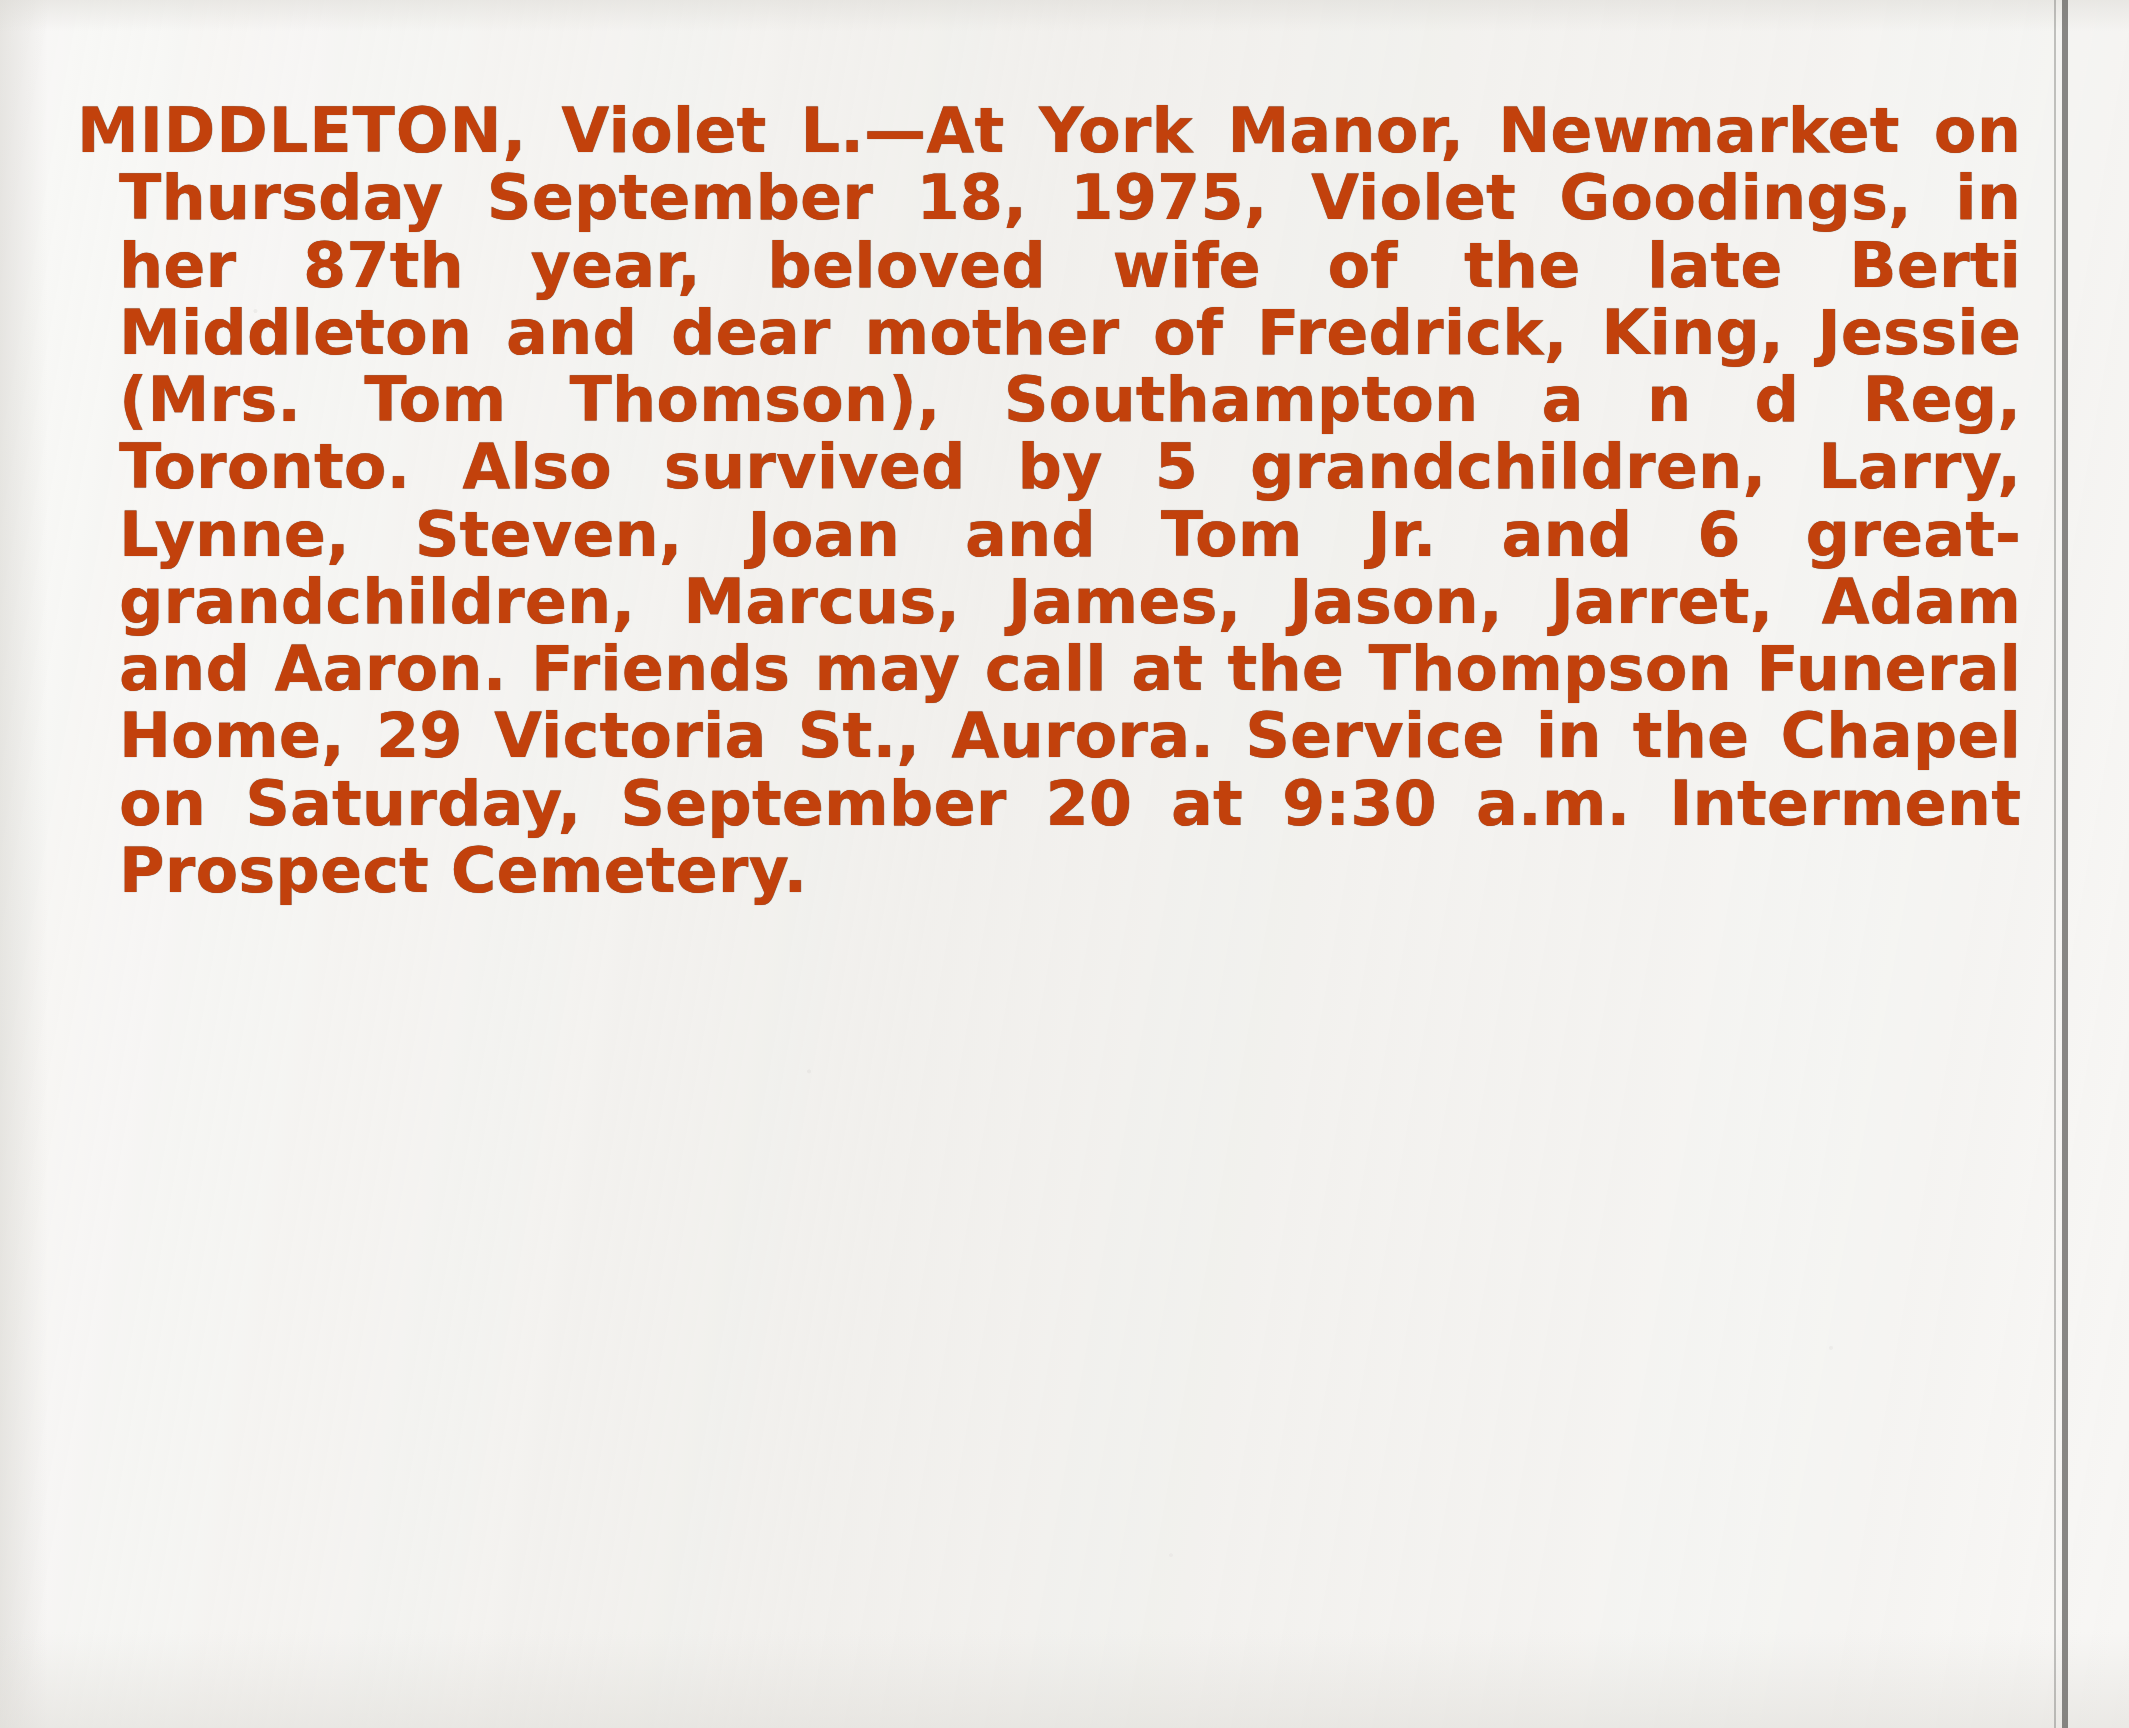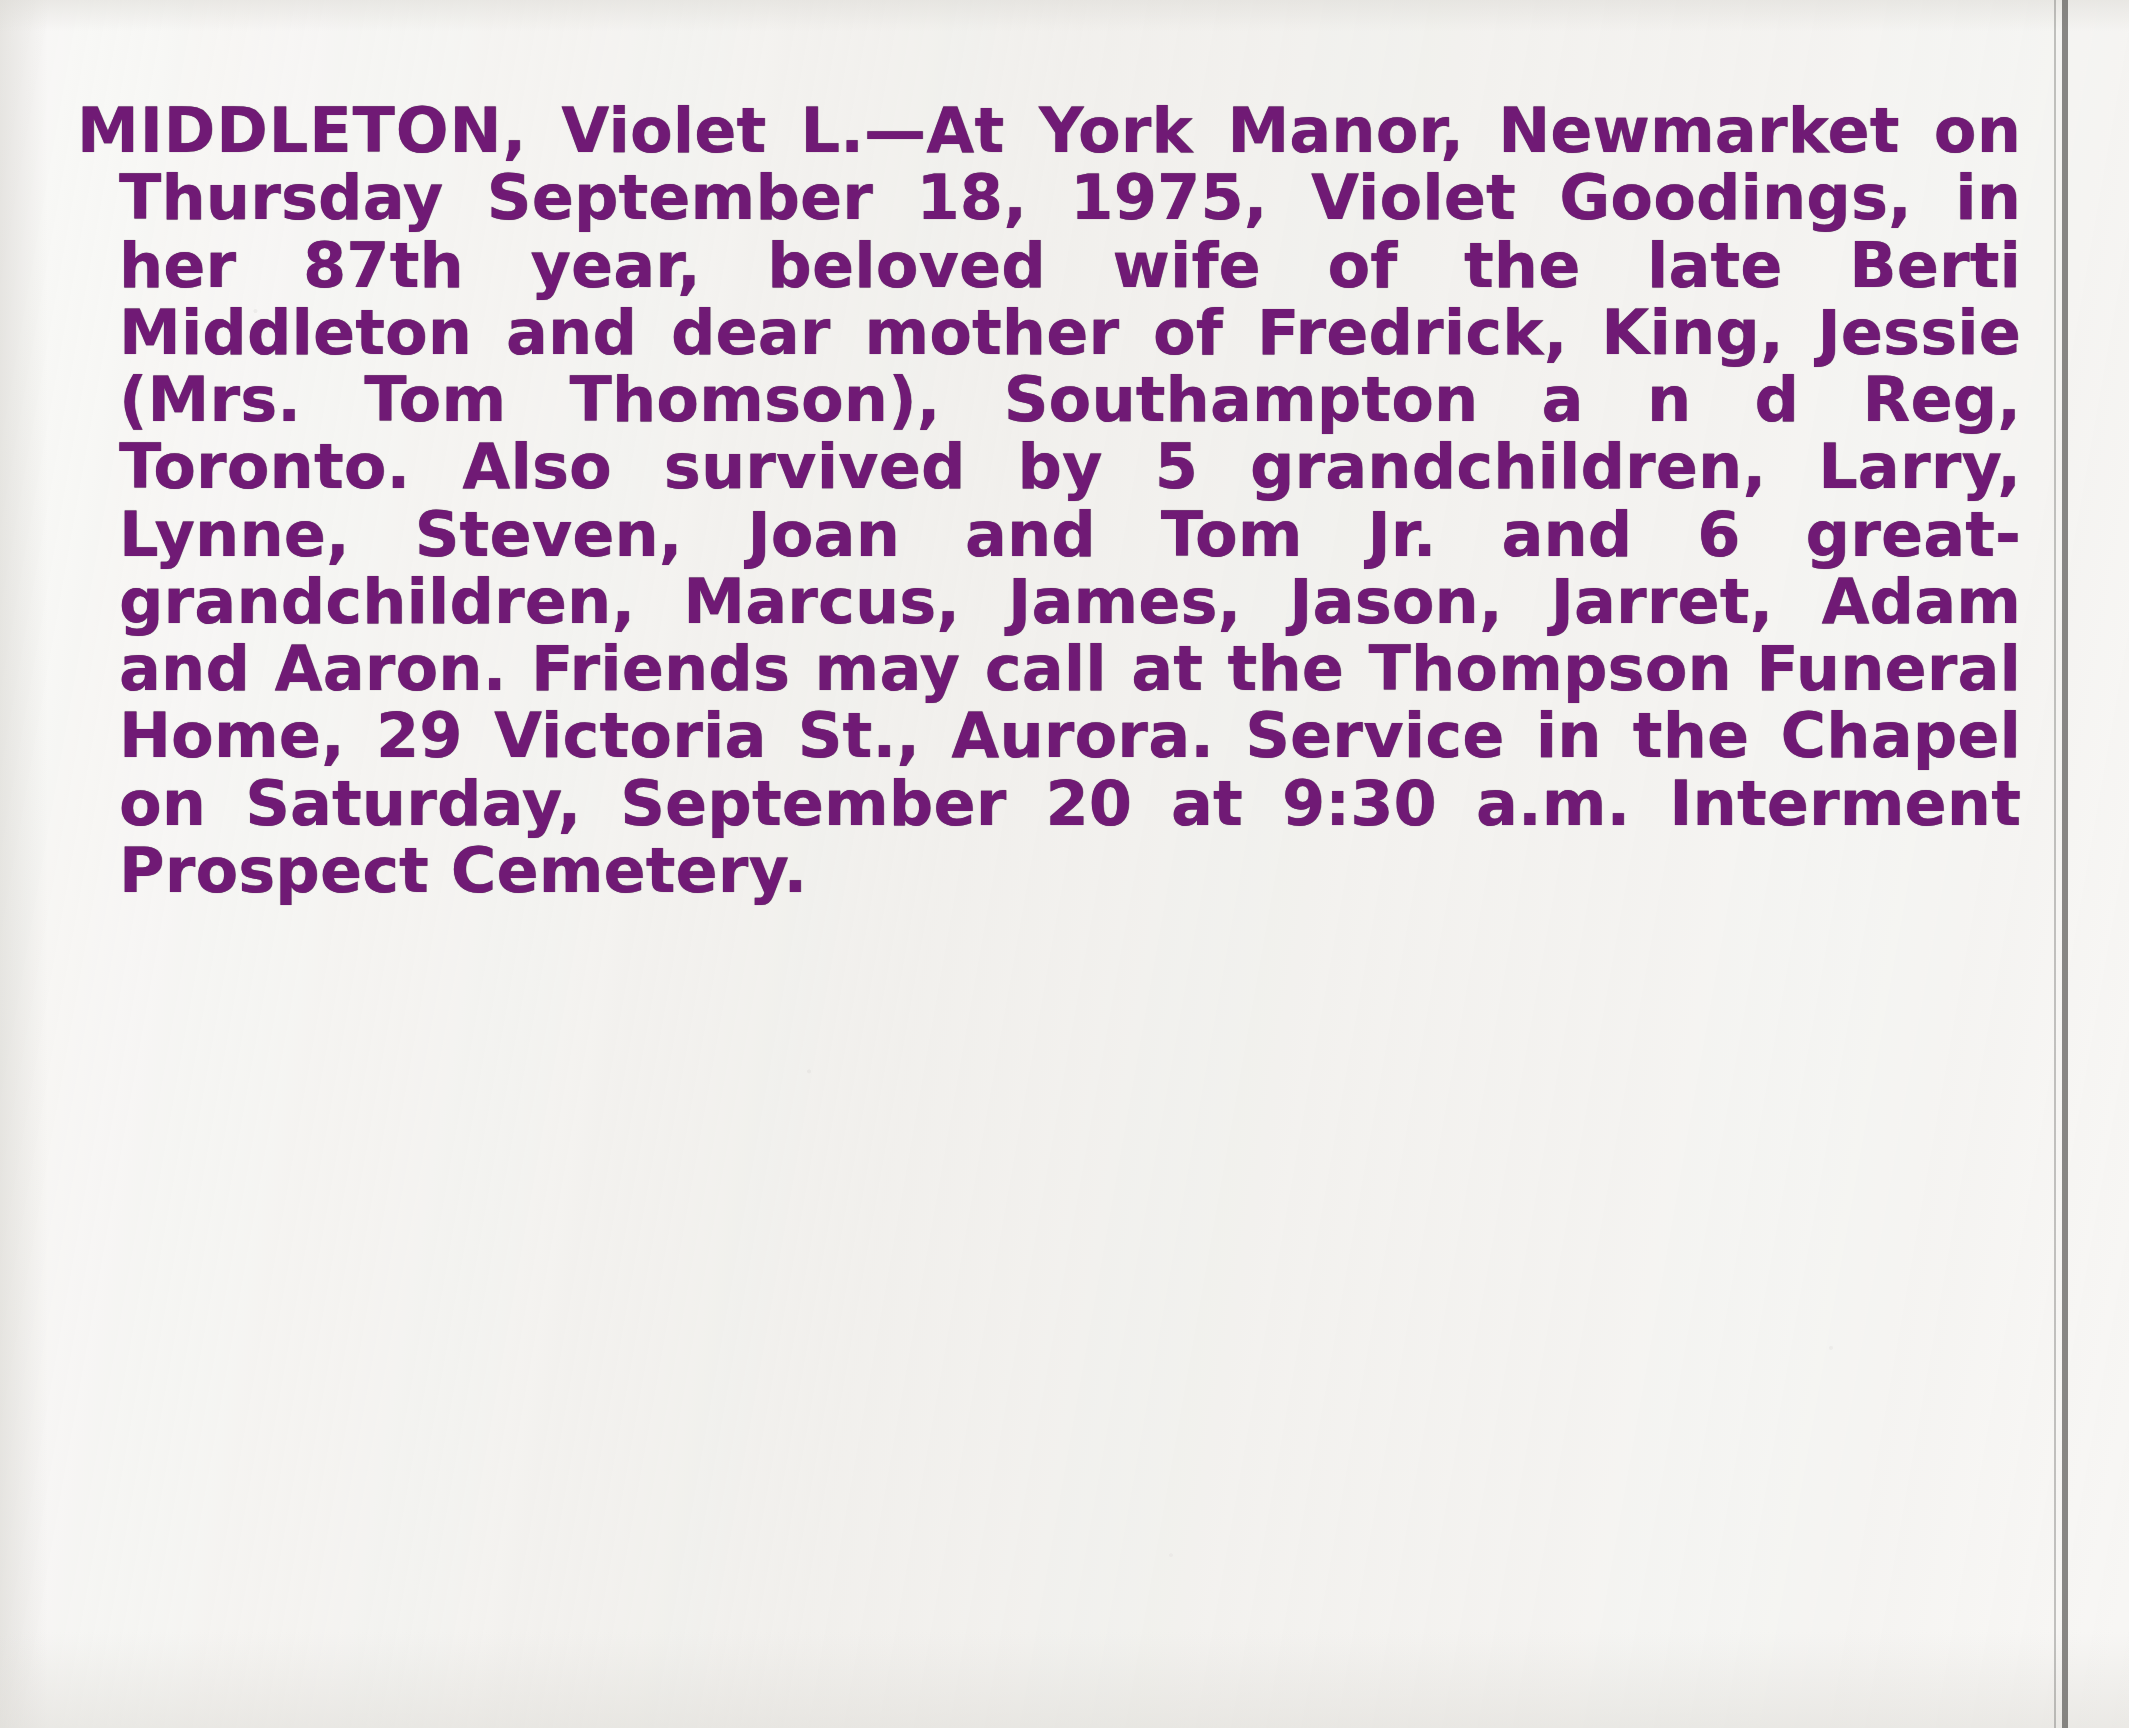--- a/index.html
+++ b/index.html
@@ -50,21 +50,21 @@
     left: 2054px;
     width: 2.4px;
     opacity: 0.35;
   }
 
   .notice {
     position: absolute;
     left: 77px;
     top: 35px;
     width: 1944px;
-    color: #701a75;
+    color: #c2410c;
     font-family: "DejaVu Sans", sans-serif;
     font-size: 62px;
     line-height: 1.085;
     letter-spacing: 0.2px;
     text-align: justify;
     text-justify: inter-word;
     text-indent: 0;
     font-weight: 600;
     -webkit-font-smoothing: none;
     text-shadow: 0 0 0.9px rgba(20,20,20,0.55), 0.5px 0 0.6px rgba(20,20,20,0.30);

